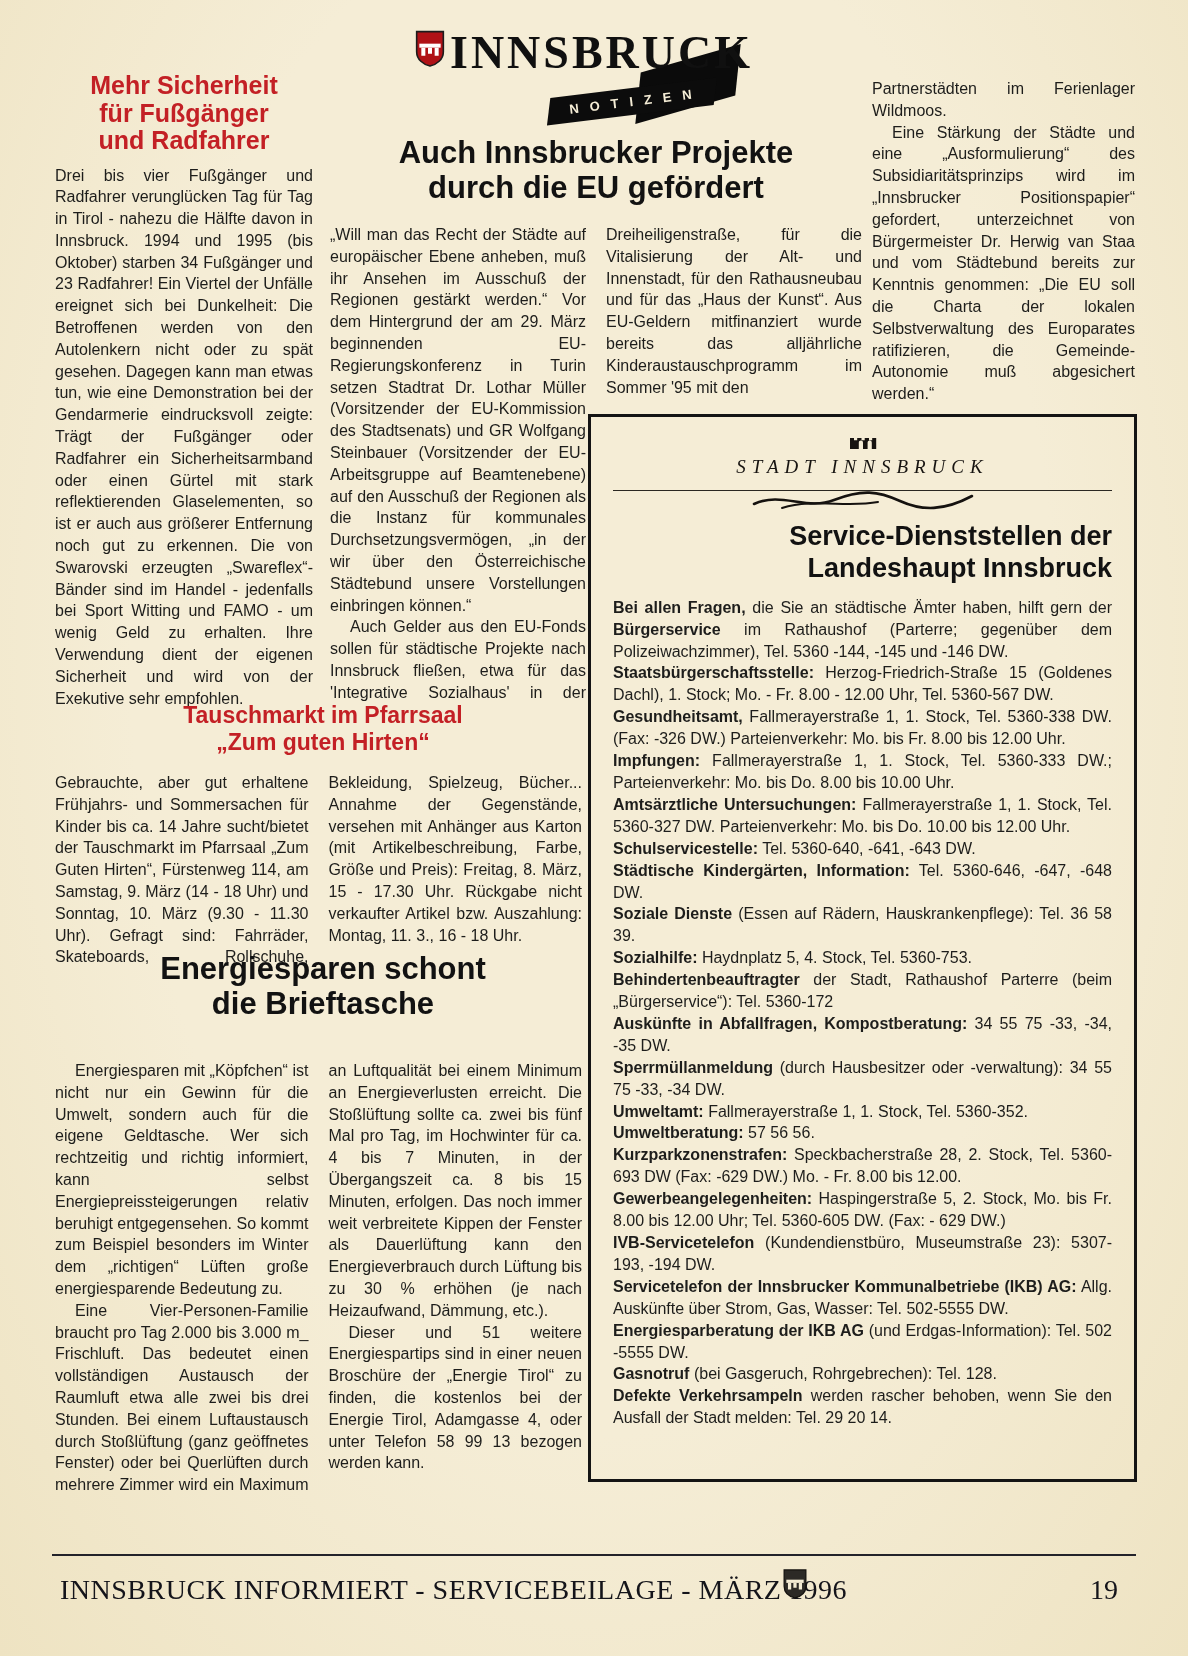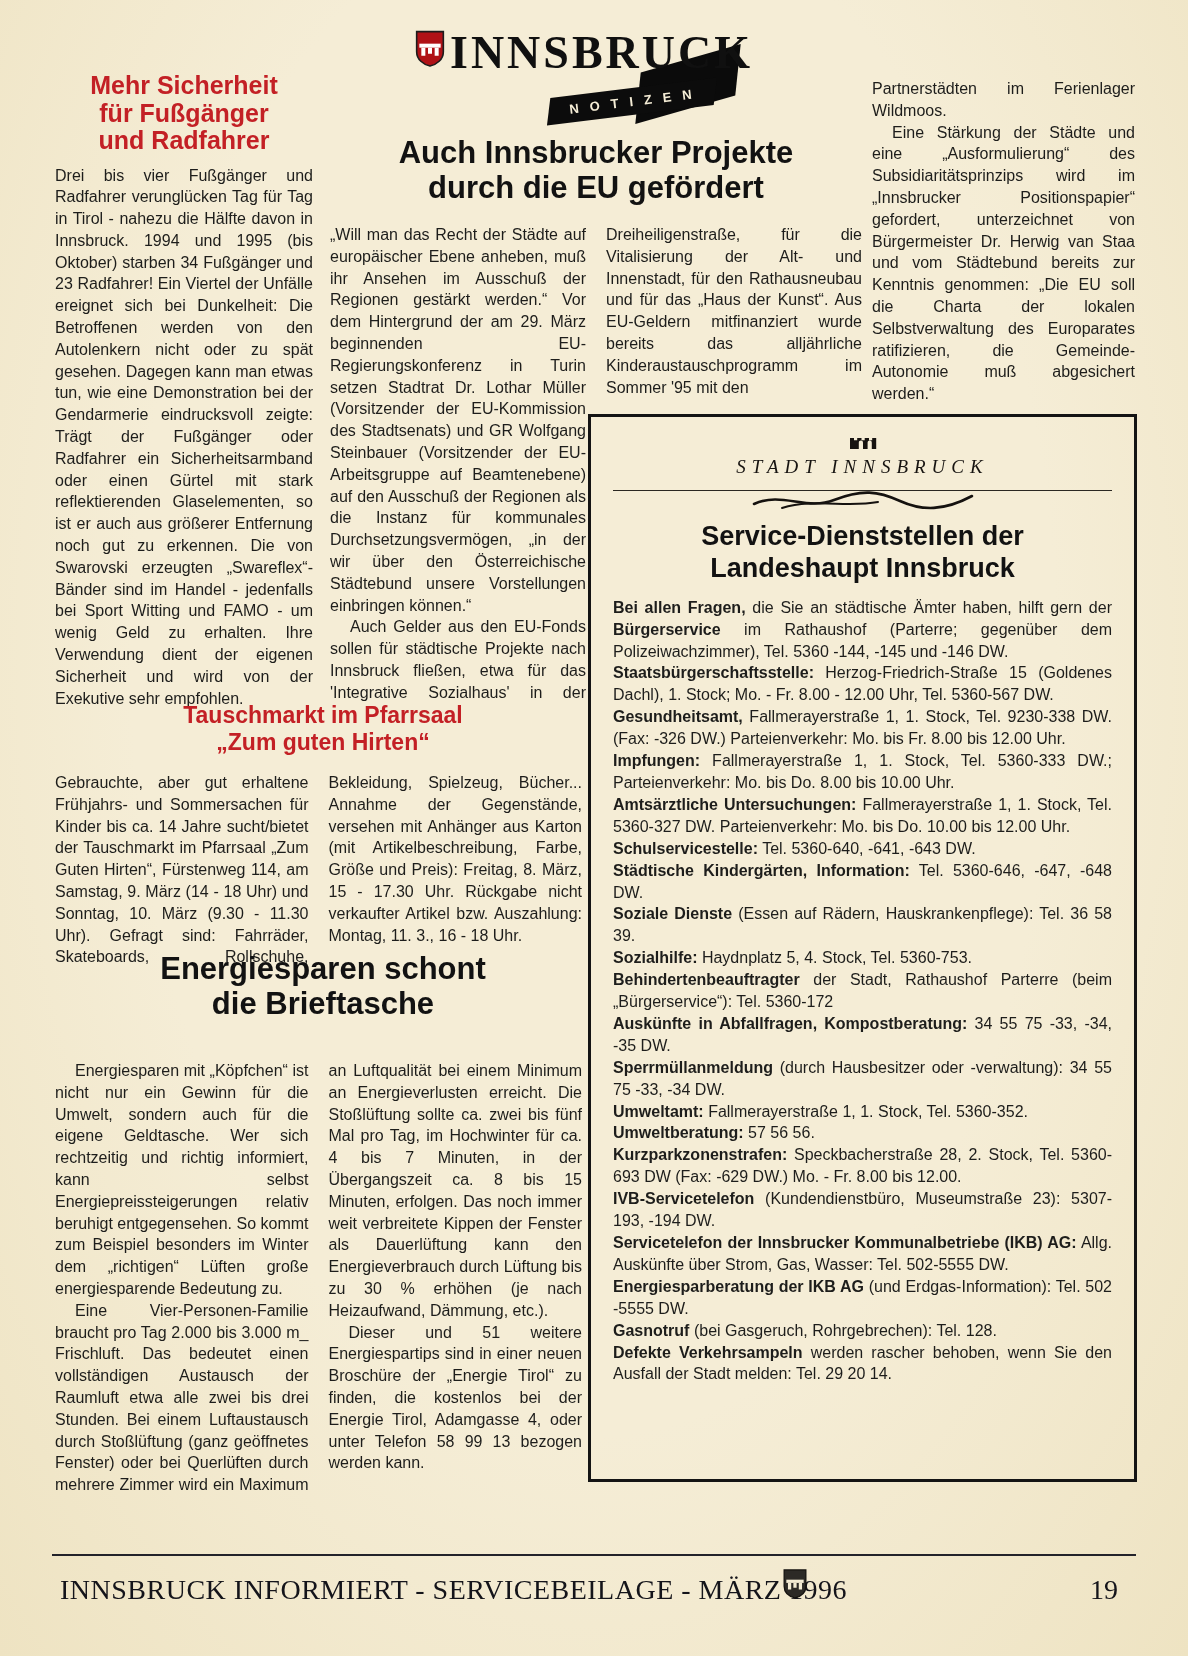--- a/index.html
+++ b/index.html
@@ -52,21 +52,21 @@
 
   
   .service-box { position:absolute; left:588px; top:414px; width:549px; height:1068px;
     border:3px solid #141414; padding:16px 22px 10px; overflow:hidden; }
   .svc-logo { text-align:center; }
   .svc-logo .bridge { display:inline-block; }
   .svc-logo-text { display:block; font-family:"Liberation Serif", serif; font-style:italic;
     font-size:19px; letter-spacing:6px; color:#171411; padding-bottom:12px;
     border-bottom:1.5px solid #2b2822; margin-top:2px; }
   .svc-squiggle { display:block; margin:-2px auto 0; }
-  .svc-title { font-size:27px; font-weight:bold; text-align:center; line-height:1.18;
+  .svc-title { font-size:27px; font-weight:bold; text-align:right; line-height:1.18;
     white-space:pre-line; margin-top:8px; color:#121212; }
   .svc-entries { margin-top:12px; }
   .svc-entry { font-size:16px; line-height:21.9px; text-align:justify; hyphens:auto; }
   .svc-entry b { font-weight:bold; }
 
   
   .footer-rule { position:absolute; left:52px; top:1554px; width:1084px; border-top:2px solid #23232a; }
   .footer { position:absolute; left:60px; top:1568px; width:1068px; height:40px;
     font-family:"Liberation Serif", serif; font-size:28px; color:#14141a; }
   .footer-title { position:absolute; left:0; top:6px; letter-spacing:0.5px; }
@@ -138,33 +138,34 @@
       <svg class="svc-squiggle" width="230" height="24" viewBox="0 0 230 24" aria-hidden="true">
         <path d="M6 15 C 34 2, 58 22, 86 11 S 130 2, 152 12 S 196 22, 224 7" fill="none" stroke="#15120f" stroke-width="2.6" stroke-linecap="round"></path>
         <path d="M34 19 C 66 9, 98 19, 130 13" fill="none" stroke="#15120f" stroke-width="2" stroke-linecap="round"></path>
       </svg>
     </div>
     <h2 class="svc-title">Service-Dienststellen der
 Landeshaupt Innsbruck</h2>
     <div class="svc-entries" id="service-entries">
         <p class="svc-entry"><b>Bei allen Fragen,</b><span> die Sie an städtische Ämter haben, hilft gern der </span><b>Bürgerservice</b><span> im Rathaushof (Parterre; gegenüber dem Polizeiwachzimmer), Tel. 5360 -144, -145 und -146 DW.</span></p>
         <p class="svc-entry"><b>Staatsbürgerschaftsstelle:</b><span> Herzog-Friedrich-Straße 15 (Goldenes Dachl), 1. Stock; Mo. - Fr. 8.00 - 12.00 Uhr, Tel. 5360-567 DW.</span></p>
-        <p class="svc-entry"><b>Gesundheitsamt,</b><span> Fallmerayerstraße 1, 1. Stock, Tel. 9230-338 DW. (Fax: -326 DW.) Parteienverkehr: Mo. bis Fr. 8.00 bis 12.00 Uhr.</span></p>
+        <p class="svc-entry"><b>Gesundheitsamt,</b><span> Fallmerayerstraße 1, 1. Stock, Tel. 5360-338 DW. (Fax: -326 DW.) Parteienverkehr: Mo. bis Fr. 8.00 bis 12.00 Uhr.</span></p>
         <p class="svc-entry"><b>Impfungen:</b><span> Fallmerayerstraße 1, 1. Stock, Tel. 5360-333 DW.; Parteienverkehr: Mo. bis Do. 8.00 bis 10.00 Uhr.</span></p>
         <p class="svc-entry"><b>Amtsärztliche Untersuchungen:</b><span> Fallmerayerstraße 1, 1. Stock, Tel. 5360-327 DW. Parteienverkehr: Mo. bis Do. 10.00 bis 12.00 Uhr.</span></p>
         <p class="svc-entry"><b>Schulservicestelle:</b><span> Tel. 5360-640, -641, -643 DW.</span></p>
         <p class="svc-entry"><b>Städtische Kindergärten, Information:</b><span> Tel. 5360-646, -647, -648 DW.</span></p>
         <p class="svc-entry"><b>Soziale Dienste</b><span> (Essen auf Rädern, Hauskrankenpflege): Tel. 36 58 39.</span></p>
         <p class="svc-entry"><b>Sozialhilfe:</b><span> Haydnplatz 5, 4. Stock, Tel. 5360-753.</span></p>
         <p class="svc-entry"><b>Behindertenbeauftragter</b><span> der Stadt, Rathaushof Parterre (beim „Bürgerservice“): Tel. 5360-172</span></p>
         <p class="svc-entry"><b>Auskünfte in Abfallfragen, Kompostberatung:</b><span> 34 55 75 -33, -34, -35 DW.</span></p>
         <p class="svc-entry"><b>Sperrmüllanmeldung</b><span> (durch Hausbesitzer oder -verwaltung): 34 55 75 -33, -34 DW.</span></p>
         <p class="svc-entry"><b>Umweltamt:</b><span> Fallmerayerstraße 1, 1. Stock, Tel. 5360-352.</span></p>
         <p class="svc-entry"><b>Umweltberatung:</b><span> 57 56 56.</span></p>
         <p class="svc-entry"><b>Kurzparkzonenstrafen:</b><span> Speckbacherstraße 28, 2. Stock, Tel. 5360-693 DW (Fax: -629 DW.) Mo. - Fr. 8.00 bis 12.00.</span></p>
+        <p class="svc-entry"><b>Gewerbeangelegenheiten:</b><span> Haspingerstraße 5, 2. Stock, Mo. bis Fr. 8.00 bis 12.00 Uhr; Tel. 5360-605 DW. (Fax: - 629 DW.)</span></p>
         <p class="svc-entry"><b>IVB-Servicetelefon</b><span> (Kundendienstbüro, Museumstraße 23): 5307-193, -194 DW.</span></p>
         <p class="svc-entry"><b>Servicetelefon der Innsbrucker Kommunalbetriebe (IKB) AG:</b><span> Allg. Auskünfte über Strom, Gas, Wasser: Tel. 502-5555 DW.</span></p>
         <p class="svc-entry"><b>Energiesparberatung der IKB AG</b><span> (und Erdgas-Information): Tel. 502 -5555 DW.</span></p>
         <p class="svc-entry"><b>Gasnotruf</b><span> (bei Gasgeruch, Rohrgebrechen): Tel. 128.</span></p>
         <p class="svc-entry"><b>Defekte Verkehrsampeln</b><span> werden rascher behoben, wenn Sie den Ausfall der Stadt melden: Tel. 29 20 14.</span></p>
       </div>
   </section>
 
   <div class="footer-rule"></div>
   <footer class="footer">

